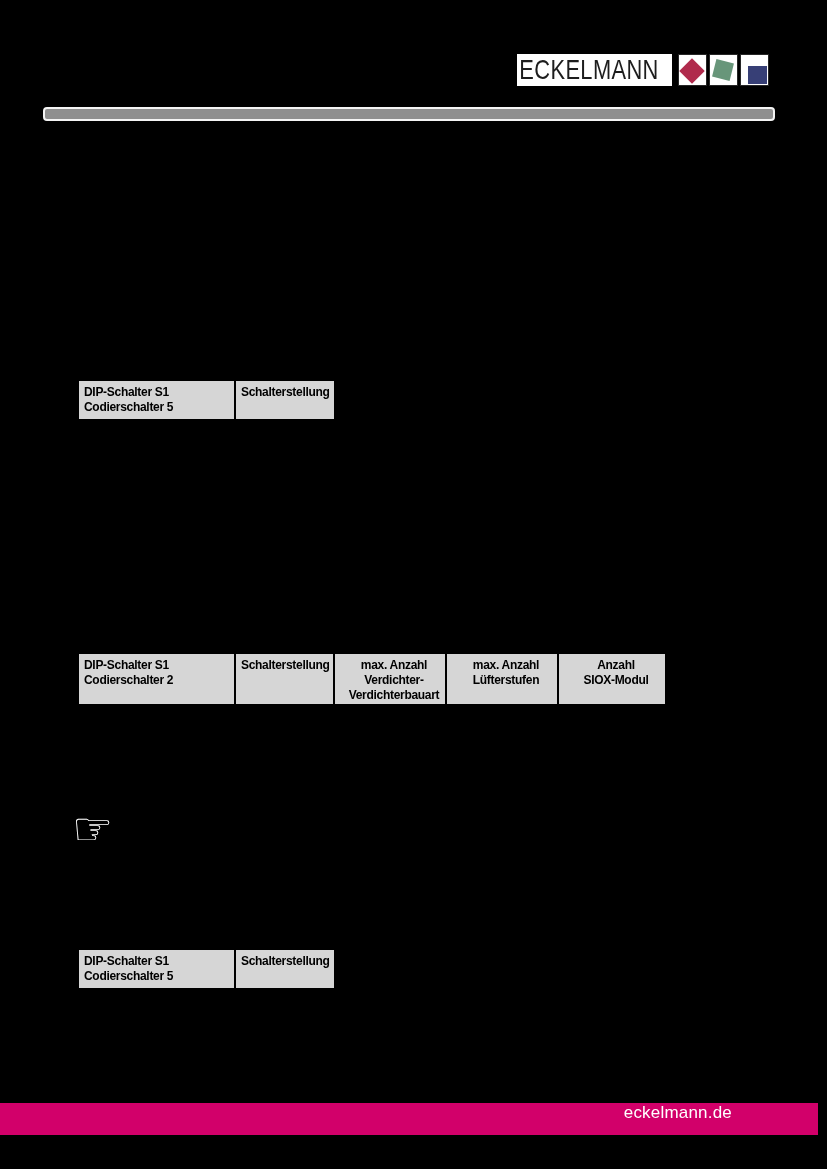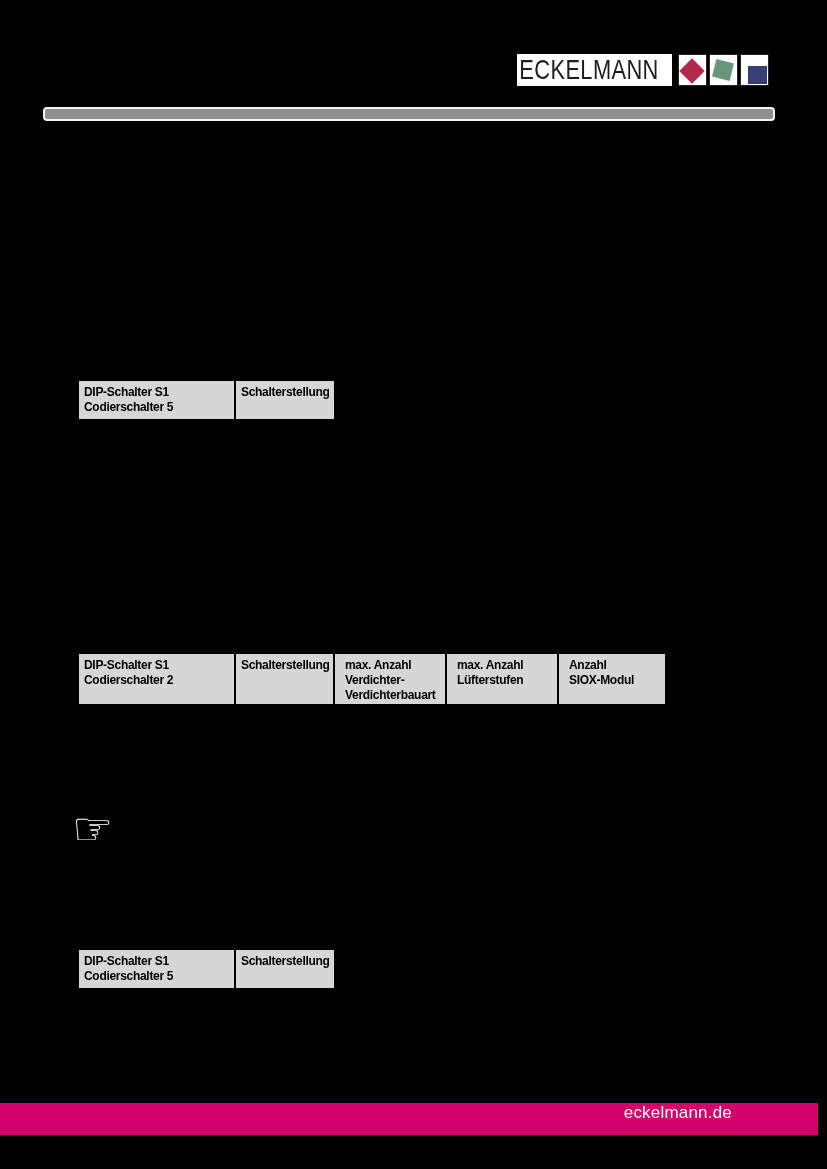--- a/index.html
+++ b/index.html
@@ -86,21 +86,21 @@
   .tbl .cell {
     background: #d6d6d6;
     color: #000;
     font-weight: bold;
     font-size: 12px;
     line-height: 15px;
     letter-spacing: -0.3px;
     padding: 4px 4px 0 5px;
     overflow: hidden;
   }
-  .tbl .cell.center { text-align: left; padding-left: 10px; padding-right: 2px; }
+  .tbl .cell.center { text-align: center; padding-left: 10px; padding-right: 2px; }
   .tbl .cell .line { display: block; white-space: nowrap; }
   .tbl .cell.center .line { white-space: normal; }
 
   .tbl-1 { left: 79px; top: 381px; grid-template-columns: 155px 98px 195px; height: 38px; }
   .tbl-2 { left: 79px; top: 654px; grid-template-columns: 155px 97px 110px 110px 106px; height: 50px; }
   .tbl-3 { left: 79px; top: 950px; grid-template-columns: 155px 98px 195px; height: 38px; }
 
   
   .hand-icon {
     position: absolute;

